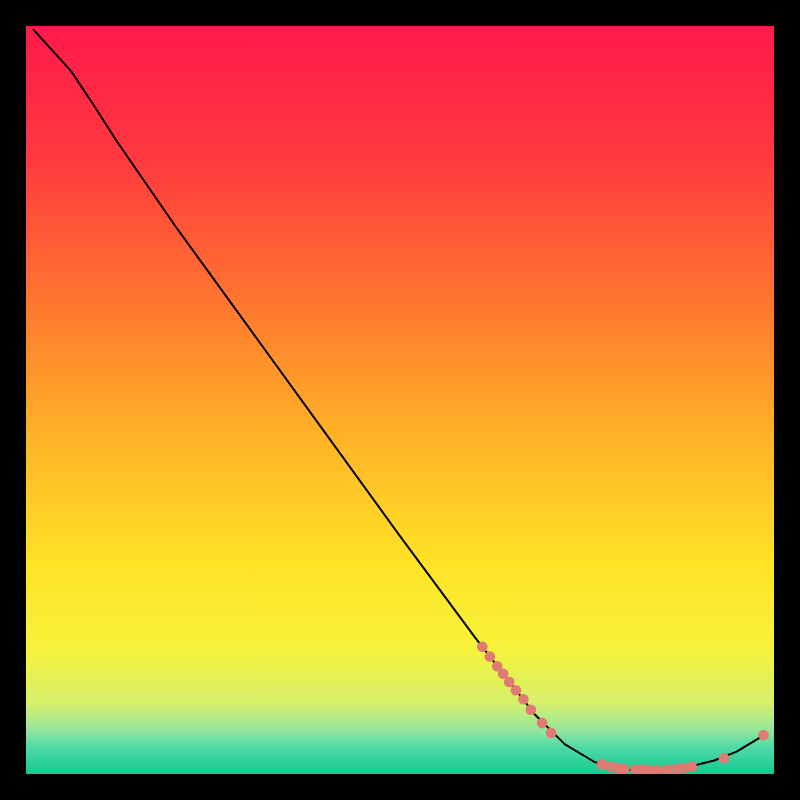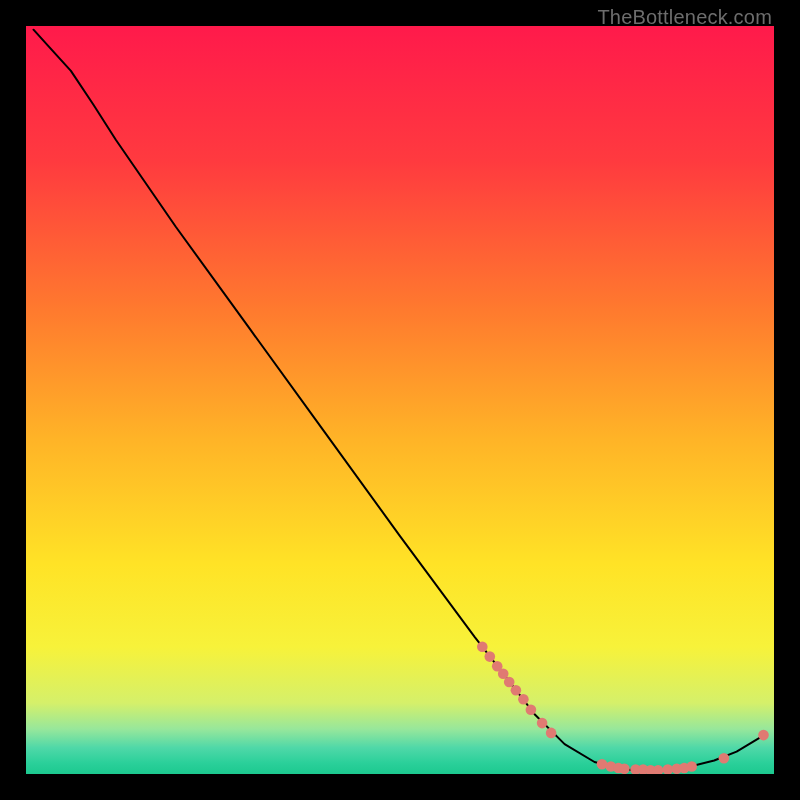--- a/index.html
+++ b/index.html
@@ -38,21 +38,20 @@
     font-weight: 400;
     letter-spacing: 0.2px;
     user-select: none;
   }
 </style>
 </head>
 <body>
 
 <div class="stage">
 
-  <div class="watermark">TheBottleneck.com</div>
 
   <div class="plot">
     <svg viewBox="0 0 748 748">
       <defs>
         <linearGradient id="bg-grad" x1="0" y1="0" x2="0" y2="1">
 
         <stop offset="0.00%" stop-color="#ff1a4b"></stop>
             <stop offset="18.00%" stop-color="#ff3a3f"></stop>
             <stop offset="38.00%" stop-color="#ff7a2e"></stop>
             <stop offset="55.00%" stop-color="#ffb327"></stop>

